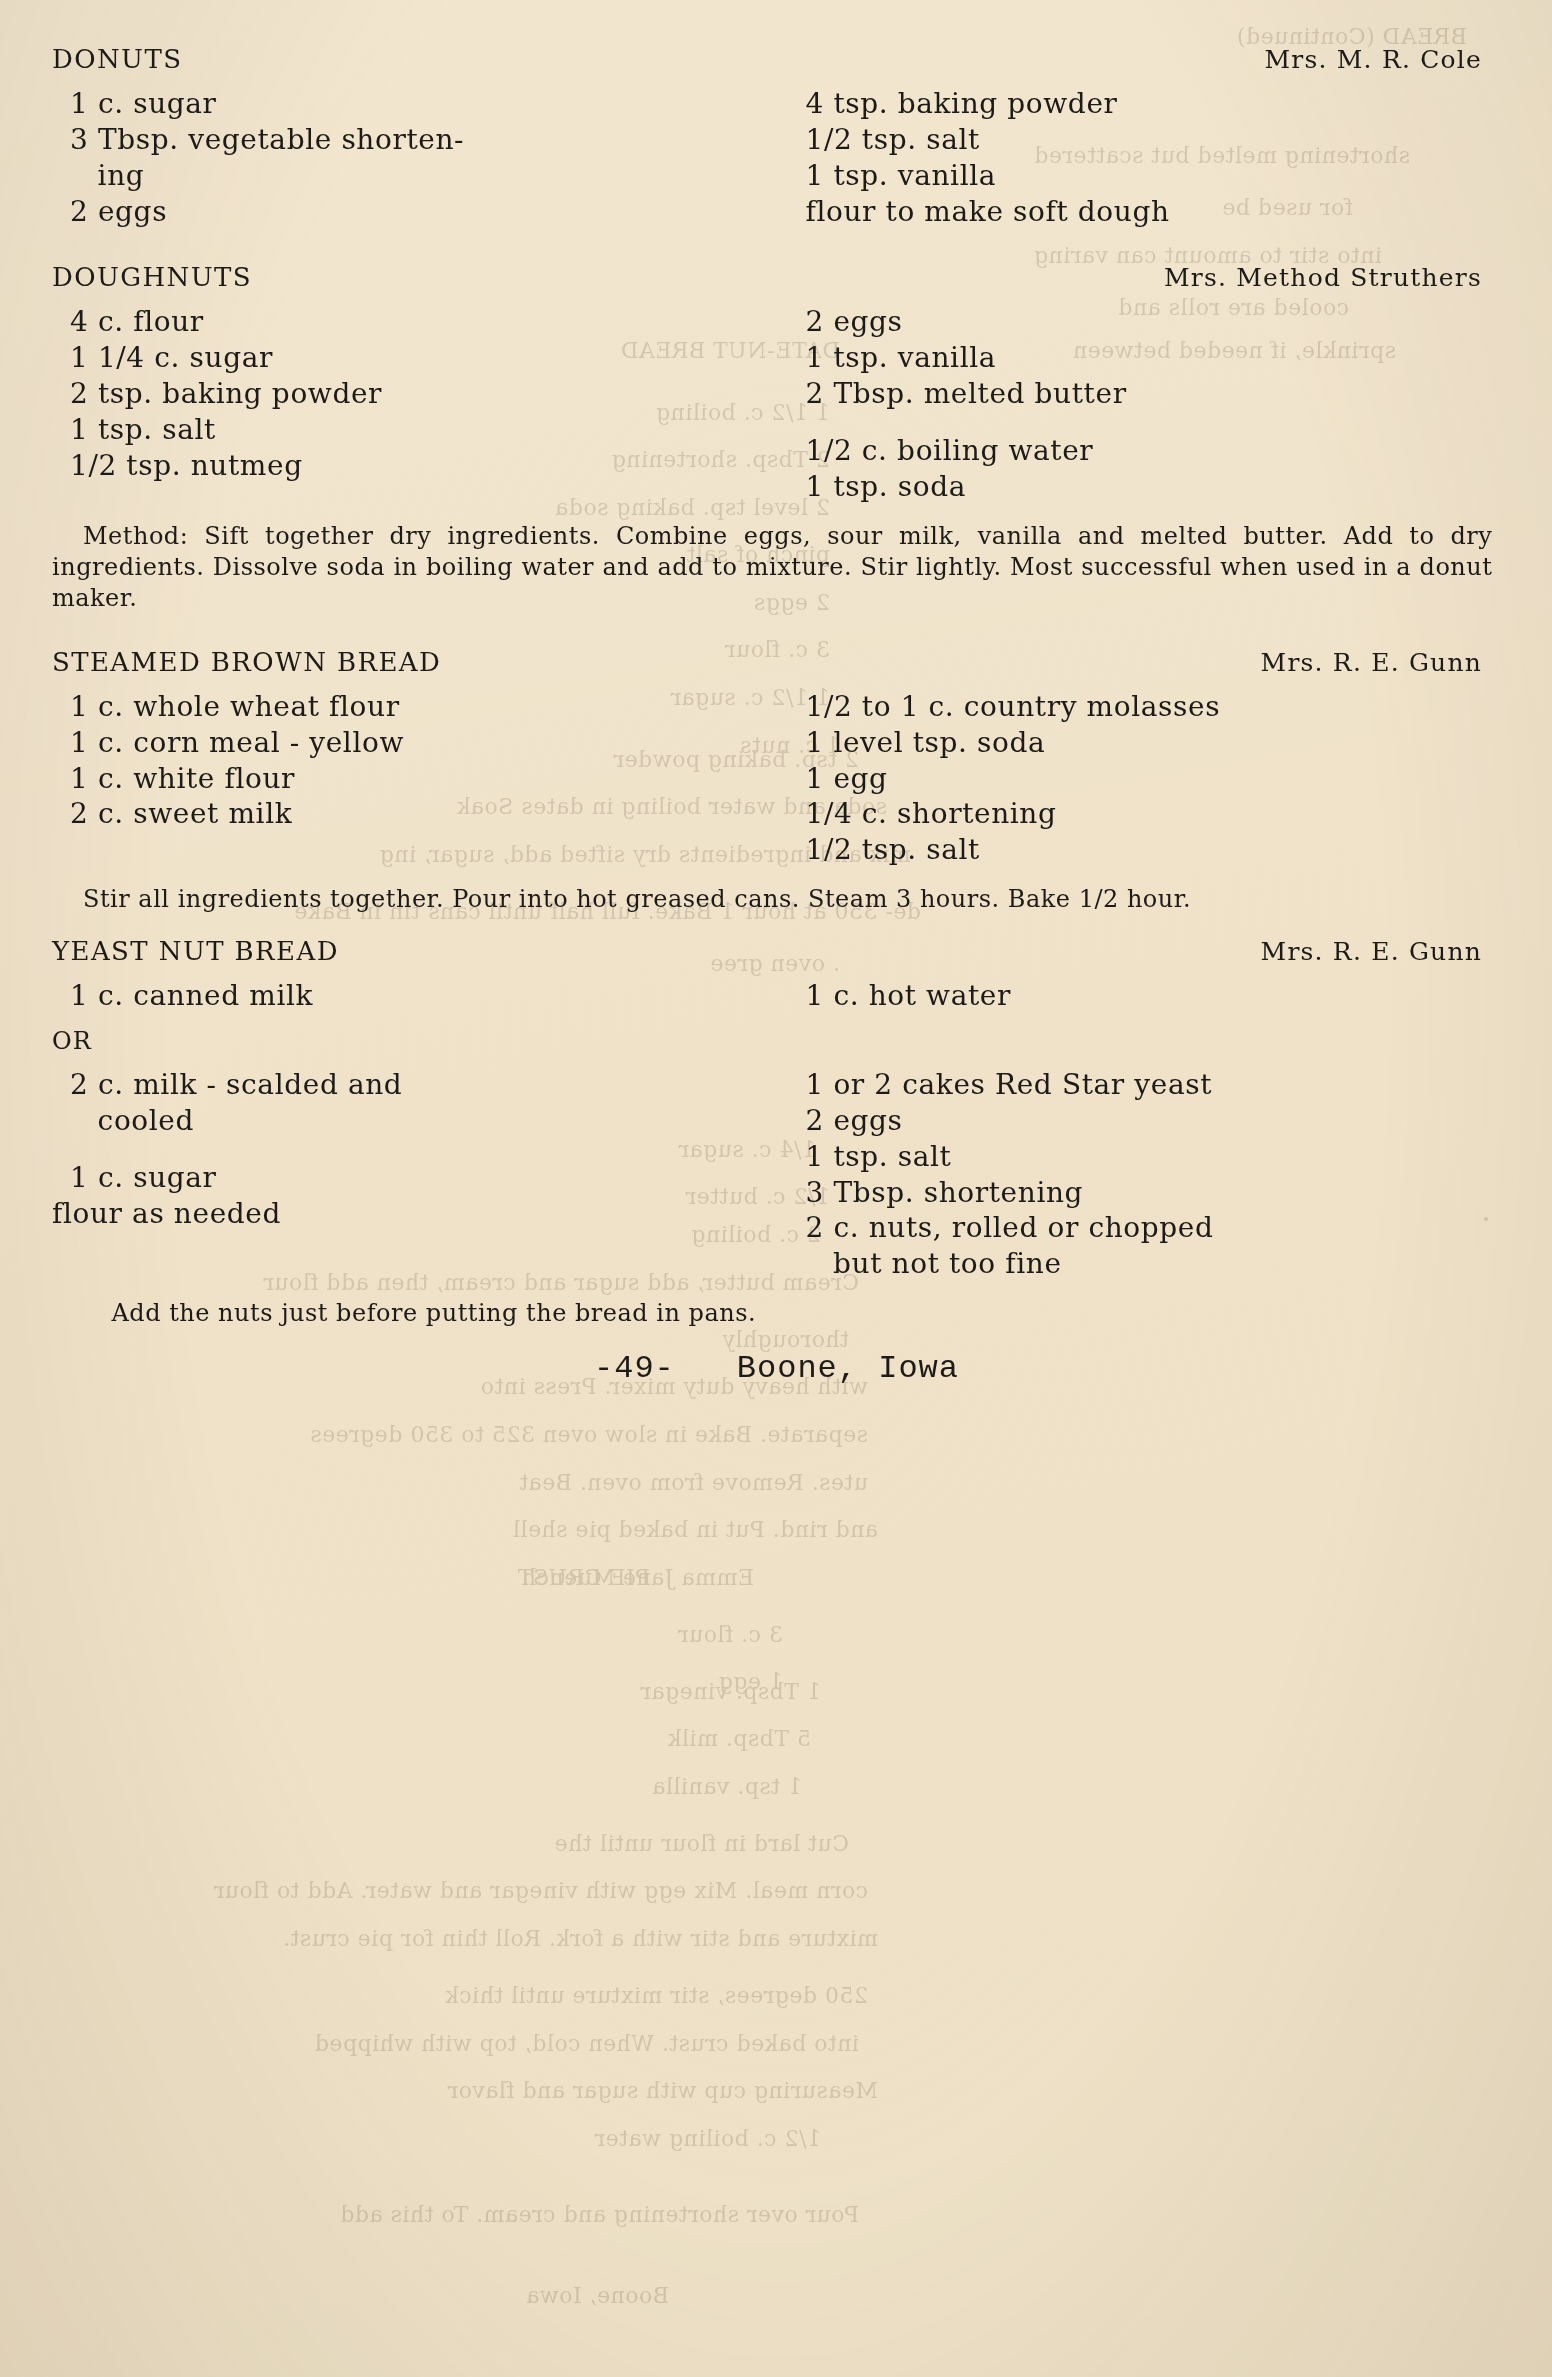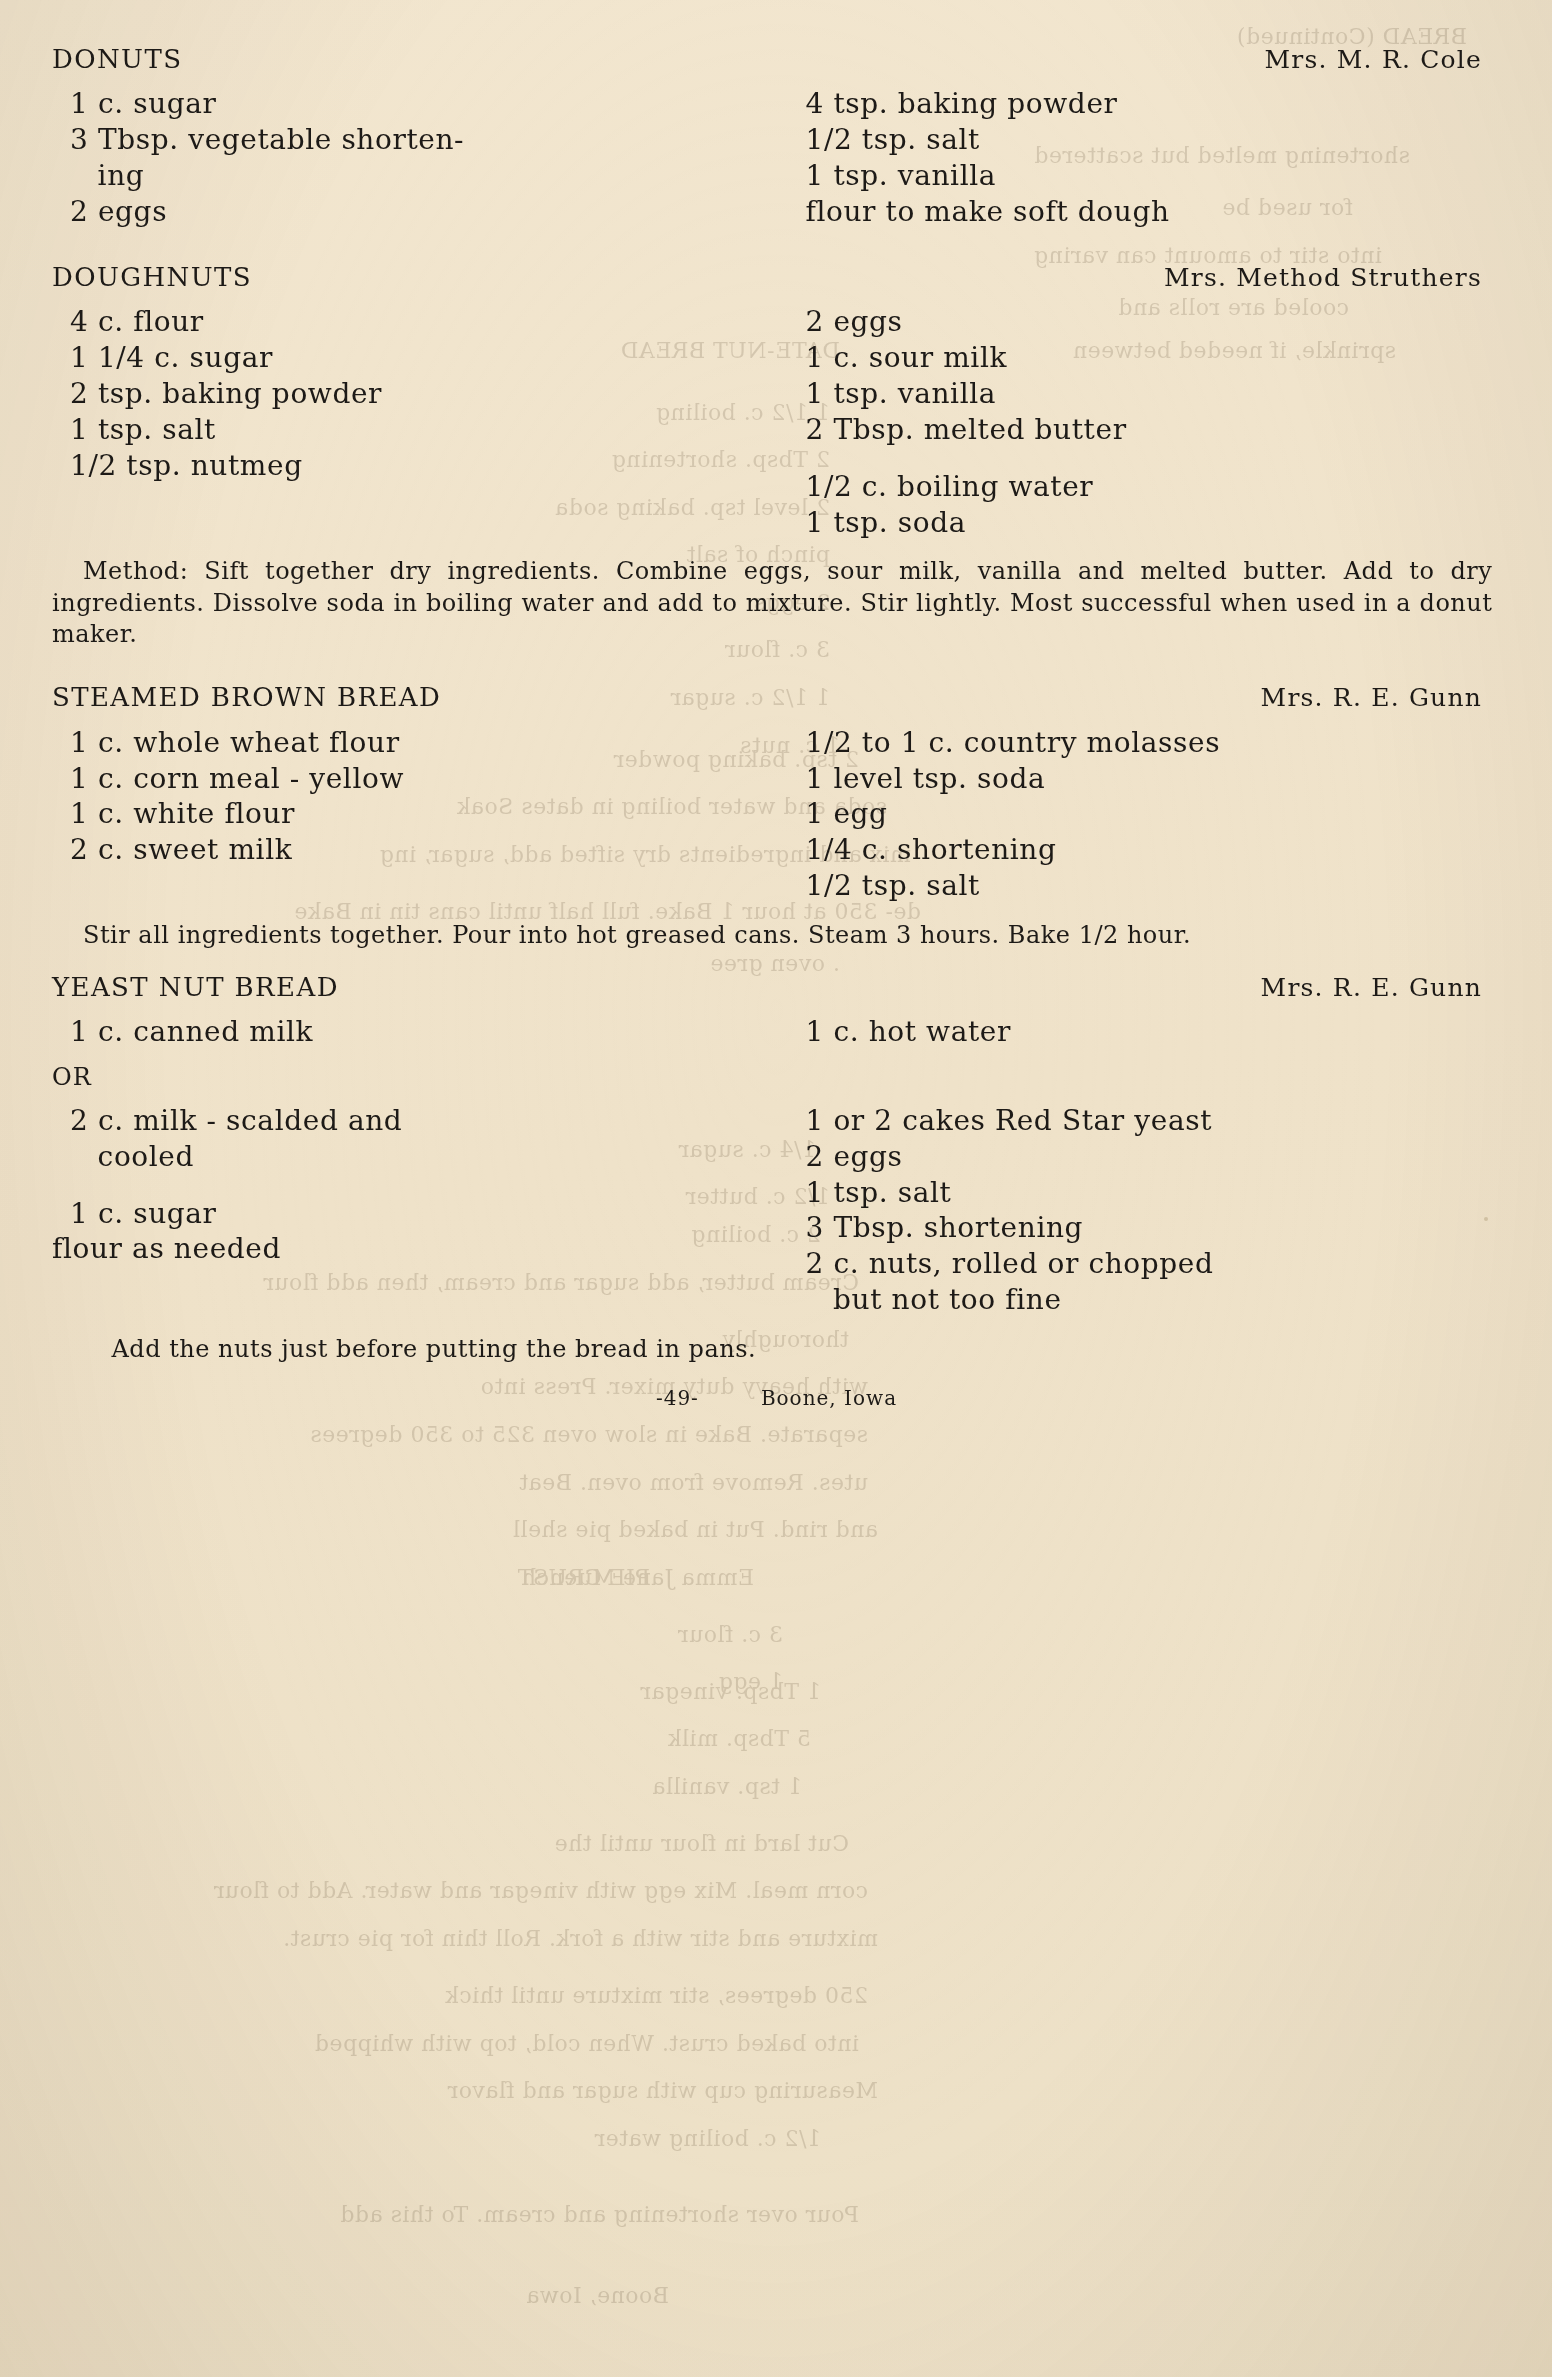--- a/index.html
+++ b/index.html
@@ -111,22 +111,23 @@
     padding-right: 62px;
   }
   .spacer-sm { height: 16px; }
   .spacer-md { height: 27.6px; }
 
   .footer {
     margin-top: 21px;
     display: flex;
     justify-content: center;
     gap: 62px;
-    font-size: 20px;
+    font-size: 32px;
     letter-spacing: 1px;
+    font-family: Liberation Mono, monospace;
   }
   .blank-gap { height: 21px; }
   .speck {
     position: absolute;
     background: #b9a583;
     border-radius: 50%;
     opacity: 0.5;
   }
 </style>
 </head>
@@ -217,21 +218,20 @@
       <div class="cols">
         <div class="col-left">
           <div class="ing">4 c. flour</div>
           <div class="ing">1 1/4 c. sugar</div>
           <div class="ing">2 tsp. baking powder</div>
           <div class="ing">1 tsp. salt</div>
           <div class="ing">1/2 tsp. nutmeg</div>
         </div>
         <div class="col-right">
           <div class="ing">2 eggs</div>
-          <div class="ing">1 c. sour milk</div>
           <div class="ing">1 tsp. vanilla</div>
           <div class="ing">2 Tbsp. melted butter</div>
           <div class="blank-gap"></div>
           <div class="ing">1/2 c. boiling water</div>
           <div class="ing">1 tsp. soda</div>
         </div>
       </div>
       <div class="method">Method: Sift together dry ingredients. Combine eggs, sour milk, vanilla and melted butter. Add to dry ingredients. Dissolve soda in boiling water and add to mixture. Stir lightly. Most successful when used in a donut maker.</div>
     </div>
 

